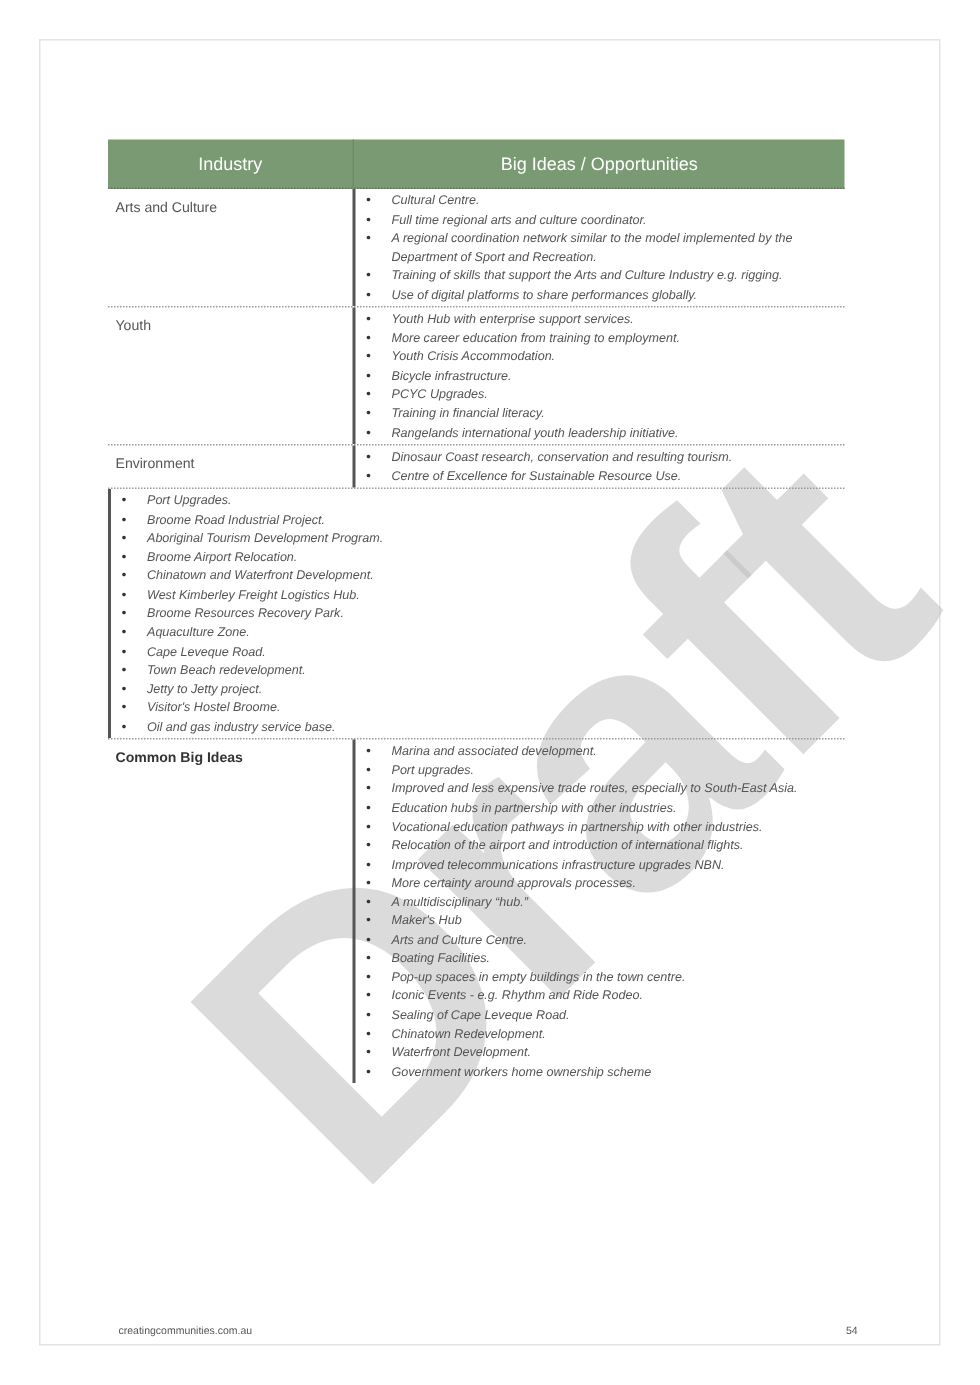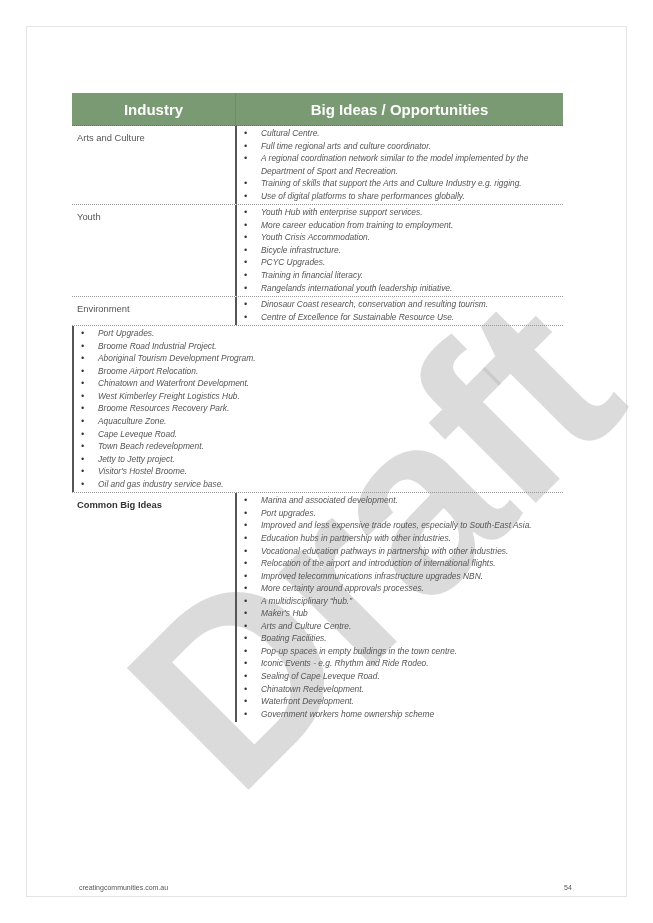--- a/index.html
+++ b/index.html
@@ -2,21 +2,21 @@
 <html><head>
 <meta charset="utf-8">
 <style>
   html, body { margin: 0; padding: 0; background: #ffffff; }
   body { width: 653px; height: 923px; position: relative; overflow: hidden;
          font-family: "Liberation Sans", "DejaVu Sans", sans-serif; color: #444; }
   .page { position: absolute; left: 26px; top: 26px; width: 601px; height: 871px;
           border: 1px solid #e4e4e4; box-sizing: border-box; background: #fff; }
   .table { position: absolute; left: 72px; top: 93px; width: 491px; }
   .thead { display: flex; height: 32px; background: #7a9a73; color: #fff;
-           font-weight: bold; font-size: 15px; border-bottom: 1px dotted #5d7a57; }
+           font-weight: normal; font-size: 12px; border-bottom: 1px dotted #5d7a57; }
   .thead .c1 { width: 163px; display: flex; align-items: center; justify-content: center;
                border-right: 1px solid #6e8c68; }
   .thead .c2 { flex: 1; display: flex; align-items: center; justify-content: center; }
   .row { display: flex; border-bottom: 1px dotted #999; }
   .row.last { border-bottom: none; }
   .row .c1 { width: 163px; font-size: 9.4px; color: #555; padding: 6px 0 0 5px; box-sizing: border-box; }
   .row .c1.bold { font-weight: bold; color: #333; }
   .row .c2 { flex: 1; border-left: 2px solid #555; padding: 1px 0 2px 6px; box-sizing: border-box; }
   ul { margin: 0; padding: 0; list-style: none; font-style: italic; }
   li { position: relative; padding-left: 18px; font-size: 8.4px; line-height: 12.55px; color: #555; }

